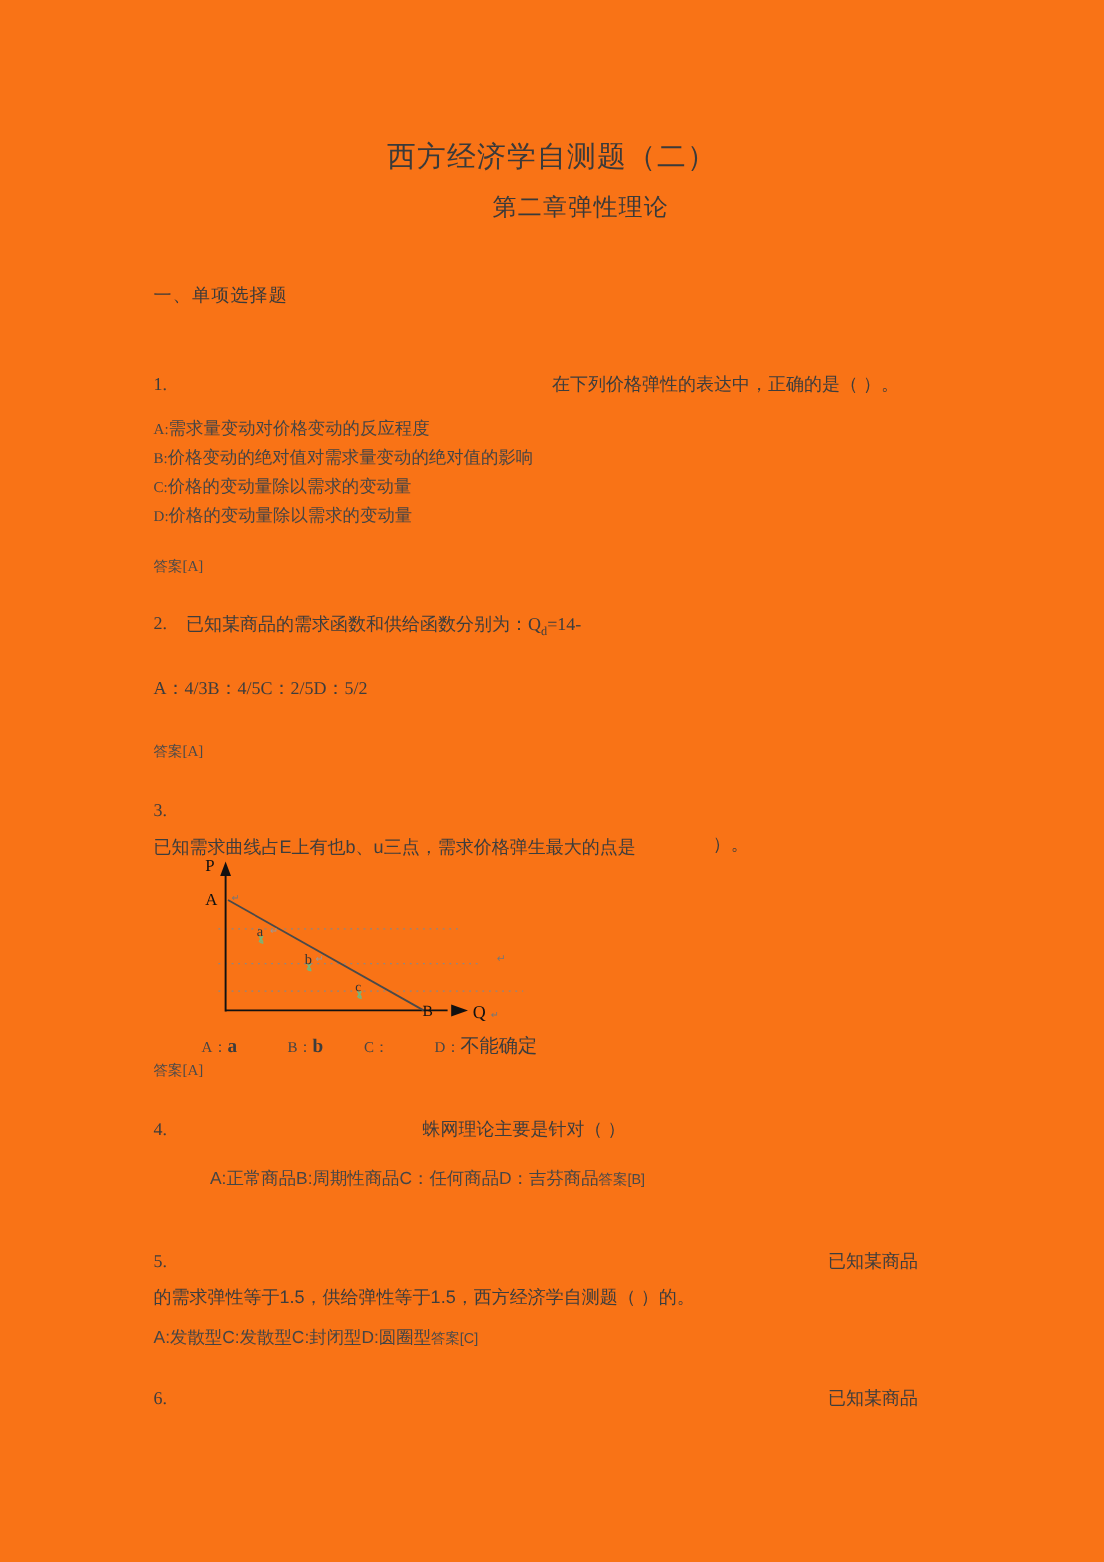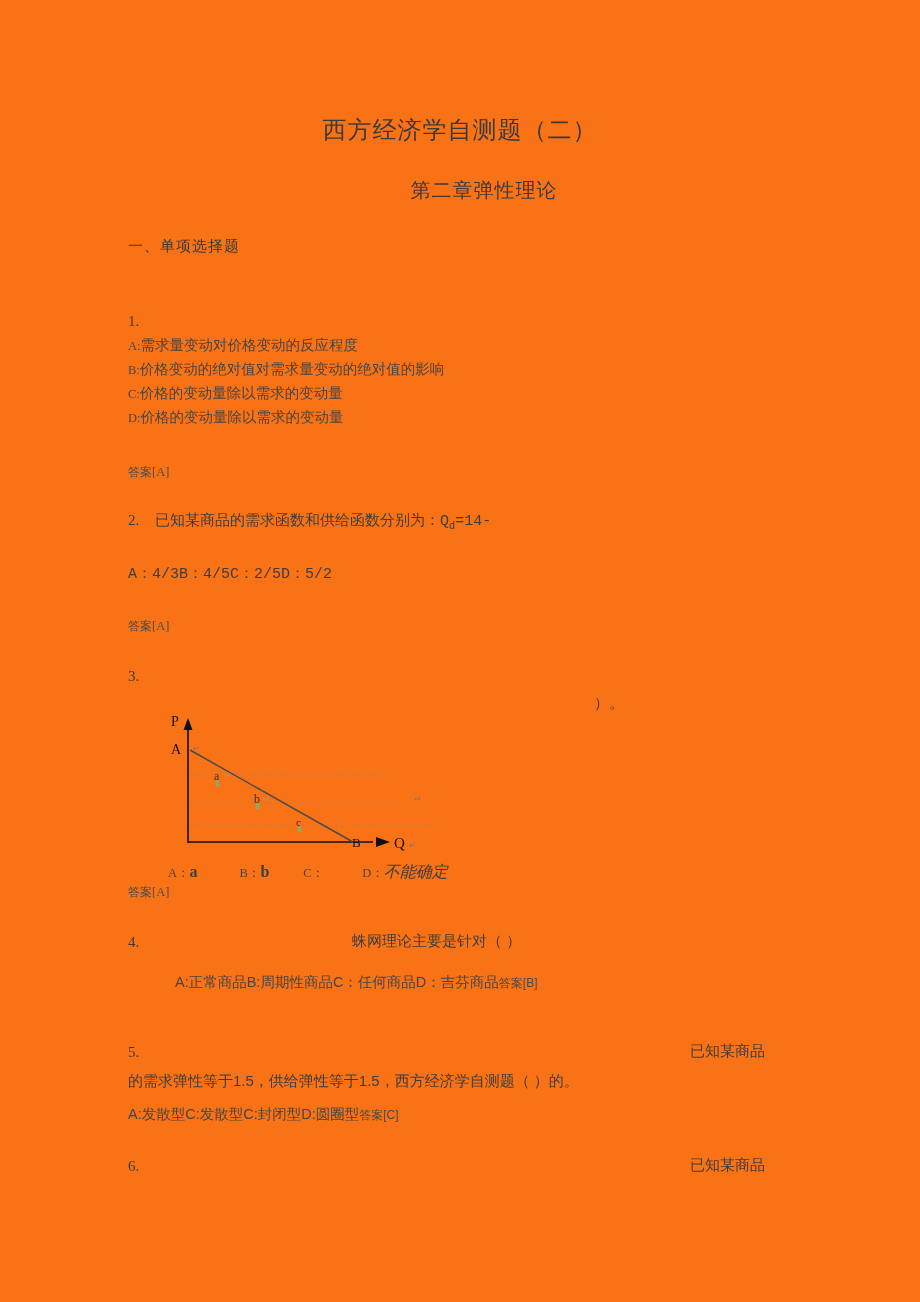--- a/index.html
+++ b/index.html
@@ -28,21 +28,21 @@
     text-align: center;
     font-family: "Liberation Sans", "DejaVu Sans", sans-serif;
     font-size: 24px;
     font-weight: 400;
     color: #3a3a3a;
     letter-spacing: 1px;
   }
   .doc-subtitle {
     position: absolute;
     left: 0; right: 0;
-    top: 177px;
+    top: 159px;
     text-align: center;
     font-family: "Liberation Sans", "DejaVu Sans", sans-serif;
     font-size: 20px;
     font-weight: 400;
     color: #3a3a3a;
     letter-spacing: 1px;
     padding-left: 48px;
   }
   .section-head {
     position: absolute;
@@ -55,21 +55,20 @@
     letter-spacing: 1px;
   }
 
   
   .blk {
     position: absolute;
     color: #3d3d3d;
   }
   .cn {
     font-family: "Liberation Sans", "DejaVu Sans", sans-serif;
-    font-style: italic;
   }
   .q-num {
     font-family: "Liberation Serif", "DejaVu Serif", serif;
     font-size: 15px;
     color: #3d3d3d;
   }
   .q-stem {
     font-family: "Liberation Sans", "DejaVu Sans", sans-serif;
     font-size: 15px;
     color: #3d3d3d;
@@ -88,21 +87,21 @@
   .ans {
     font-family: "Liberation Sans", "DejaVu Sans", sans-serif;
     font-size: 12px;
     color: #4a4a4a;
   }
   .ans .brk {
     font-family: "Liberation Serif", "DejaVu Serif", serif;
     font-size: 12.5px;
   }
   .mono-math {
-    font-family: Liberation Mono, monospace;
+    font-family: Liberation Serif, serif;
     font-size: 15px;
   }
   .sub {
     font-size: 0.68em;
     vertical-align: sub;
   }
 
   
   .q1-opts div { margin-bottom: 5px; white-space: nowrap; }
 
@@ -119,22 +118,23 @@
 </head>
 <body>
 
 <div class="page">
 
   <div class="doc-title">西方经济学自测题（二）</div>
   <div class="doc-subtitle">第二章弹性理论</div>
   <div class="section-head">一、单项选择题</div>
 
   <div class="blk q-num" style="left:128px; top:313px;">1.</div>
-
-  <div class="blk q1-opts" style="left:128px; top:336px;">
+  <div class="blk q-stem" style="left:460px; top:311px;">在下列价格弹性的表达中，正确的是（ ）。</div>
+
+  <div class="blk q1-opts" style="left:128px; top:348px;">
     <div>
       <span class="opt-key">A:</span><span class="opt-line">需求量变动对价格变动的反应程度</span>
     </div>
     <div>
       <span class="opt-key">B:</span><span class="opt-line">价格变动的绝对值对需求量变动的绝对值的影响</span>
     </div>
     <div>
       <span class="opt-key">C:</span><span class="opt-line">价格的变动量除以需求的变动量</span>
     </div>
     <div>
@@ -150,20 +150,21 @@
   <div class="blk" style="left:155px; top:511px;">
     <span class="q-stem">已知某商品的需求函数和供给函数分别为：</span><span class="mono-math"><span>Q</span><span class="sub">d</span><span>=14-</span></span>
   </div>
   <div class="blk mono-math" style="left:128px; top:564px; font-size:15px;">A：4/3B：4/5C：2/5D：5/2</div>
 
   <div class="blk ans" style="left:128px; top:618px;">
     <span>答案</span><span class="brk">[A]</span>
   </div>
 
   <div class="blk q-num" style="left:128px; top:668px;">3.</div>
+  <div class="blk q-stem" style="left:128px; top:697px;">已知需求曲线占E上有也b、u三点，需求价格弹生最大的点是</div>
   <div class="blk mono-math" style="left:594px; top:694px;">）。</div>
 
   <div class="chart-wrap">
     <svg width="300" height="150" viewBox="0 0 300 150">
 
       <line x1="14" y1="62" x2="214" y2="62" stroke="#888888" stroke-width="1" stroke-dasharray="1.5,4"></line>
       <line x1="14" y1="91" x2="230" y2="91" stroke="#888888" stroke-width="1" stroke-dasharray="1.5,4"></line>
       <line x1="14" y1="114" x2="268" y2="114" stroke="#888888" stroke-width="1" stroke-dasharray="1.5,4"></line>
 
       <line x1="20" y1="16" x2="20" y2="131" stroke="#111111" stroke-width="1.6"></line>

